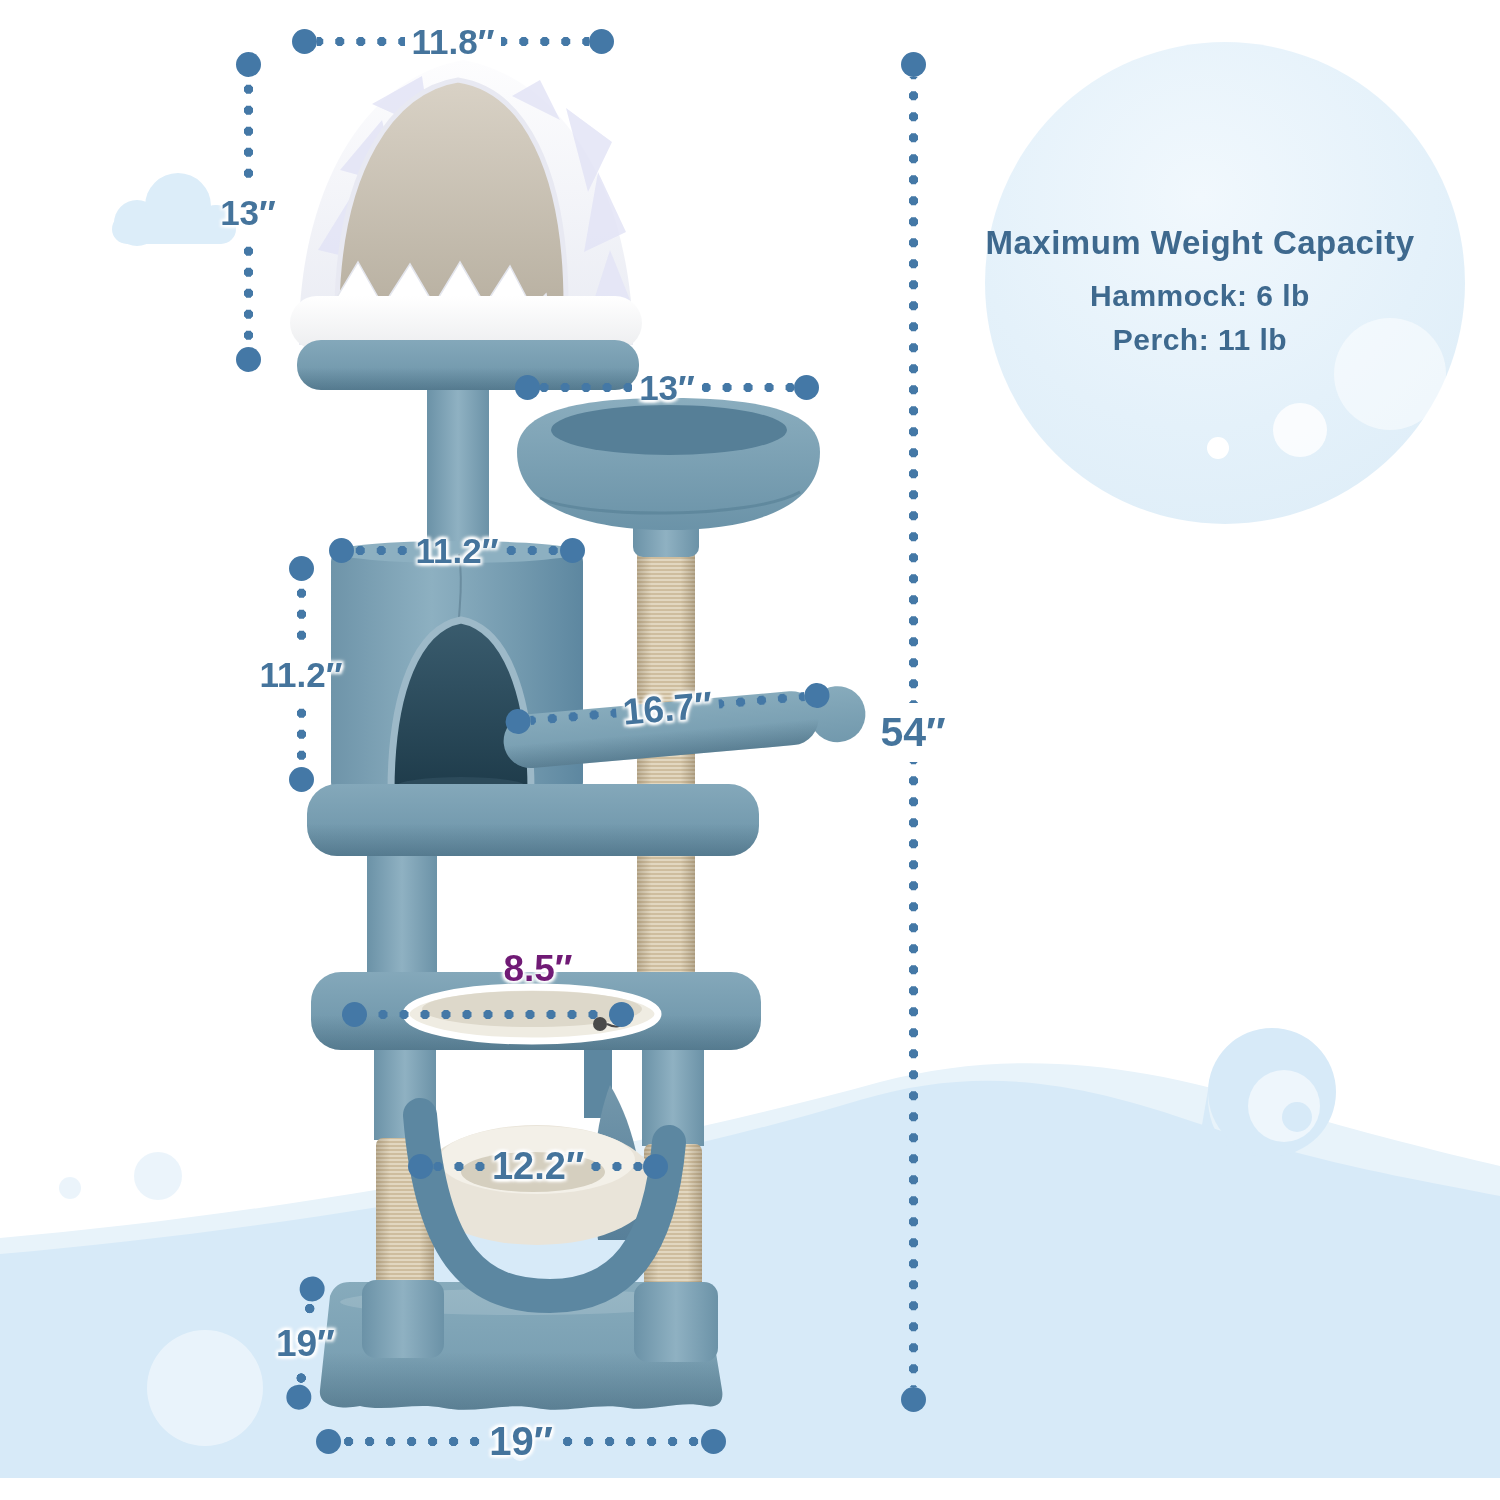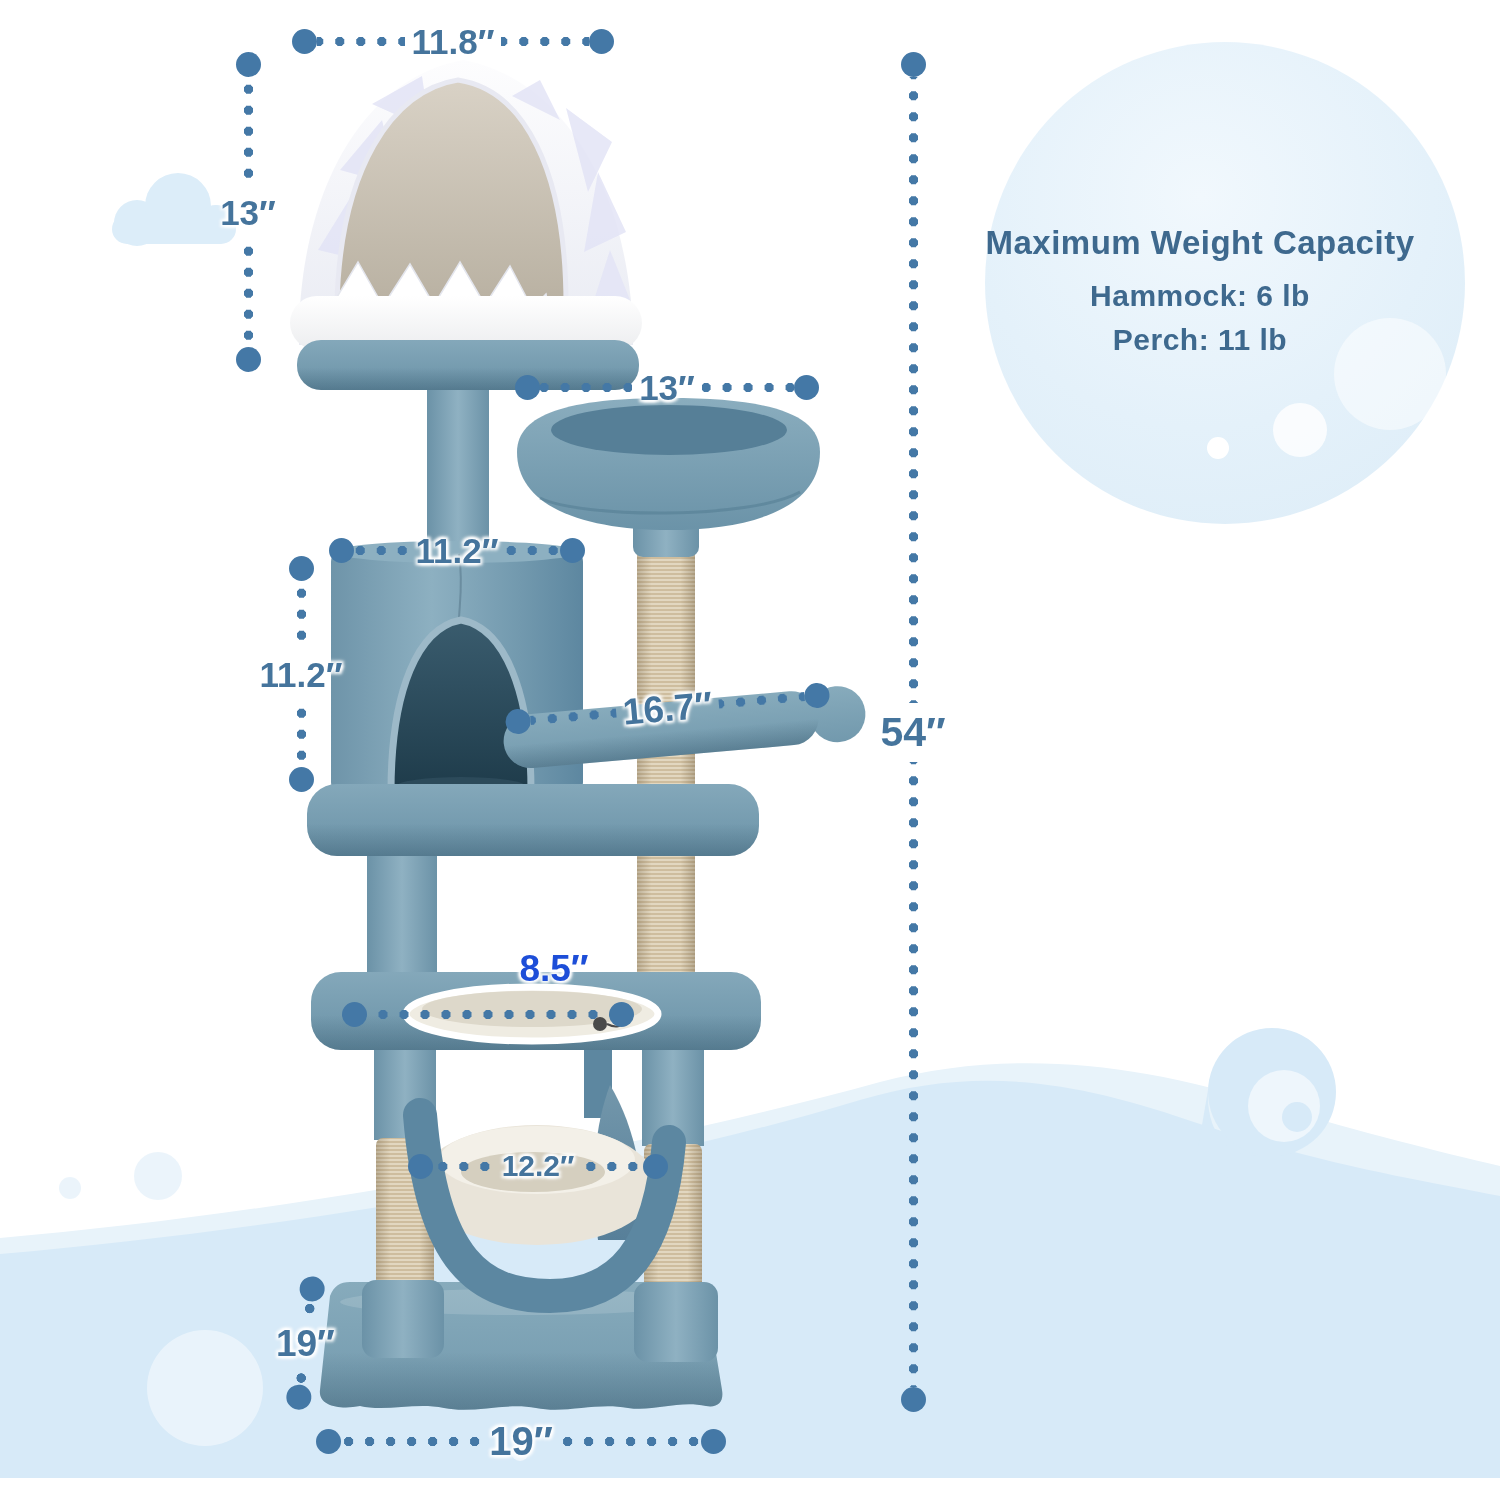--- a/index.html
+++ b/index.html
@@ -33,23 +33,22 @@
     background-image:radial-gradient(circle, #4478a6 0 4.5px, rgba(0,0,0,0) 5px);
     background-size:11px 21px;background-repeat:repeat-y;background-position:center;
   }
   .dim .lbl{
     white-space:nowrap;padding:0 7px;
     text-shadow:-2px -2px 3px #fff,2px -2px 3px #fff,-2px 2px 3px #fff,2px 2px 3px #fff,0 0 6px #fff;
   }
   .dim.v .lbl{padding:9px 0;}
   .free-lbl{
     position:absolute;z-index:3;transform:translateX(-50%);
-    color:#1d4ed8;font-weight:bold;white-space:nowrap;
+    color:#701a75;font-weight:bold;white-space:nowrap;
     text-shadow:-2px -2px 3px #fff,2px -2px 3px #fff,-2px 2px 3px #fff,2px 2px 3px #fff,0 0 6px #fff;
-    margin-left:16px;
   }
   
   .weight-block{
     position:absolute;left:920px;top:190px;width:560px;z-index:3;
     text-align:center;color:#3e698e;font-weight:bold;
   }
   .weight-title{font-size:33px;letter-spacing:.5px;margin-bottom:12px;margin-top:34px;}
   .weight-line{font-size:30px;line-height:44px;letter-spacing:.5px;}
   .circle-backdrop{
     position:absolute;left:985px;top:42px;width:480px;height:482px;border-radius:50%;z-index:0;
@@ -297,21 +296,21 @@
       <span class="end"></span>
   </div>
 
   <div class="free-lbl" style="left:538px;top:948px;font-size:37px;">8.5″</div>
   <div class="dim h" style="left:342px;top:1001px;width:292px;font-size:37px;">
     <span class="end"></span>
       <span class="seg"></span>
     <span class="end"></span>
   </div>
 
-  <div class="dim h" style="left:408px;top:1153px;width:260px;font-size:30px;">
+  <div class="dim h" style="left:408px;top:1153px;width:260px;font-size:38px;">
     <span class="end"></span>
       <span class="seg"></span>
     <span class="lbl">12.2″</span>
     <span class="seg"></span>
       <span class="end"></span>
   </div>
 
   <div class="dim v" style="left:292px;top:1276px;height:134px;font-size:37px;transform:rotate(7deg);">
     <span class="end"></span>
       <span class="seg"></span>

